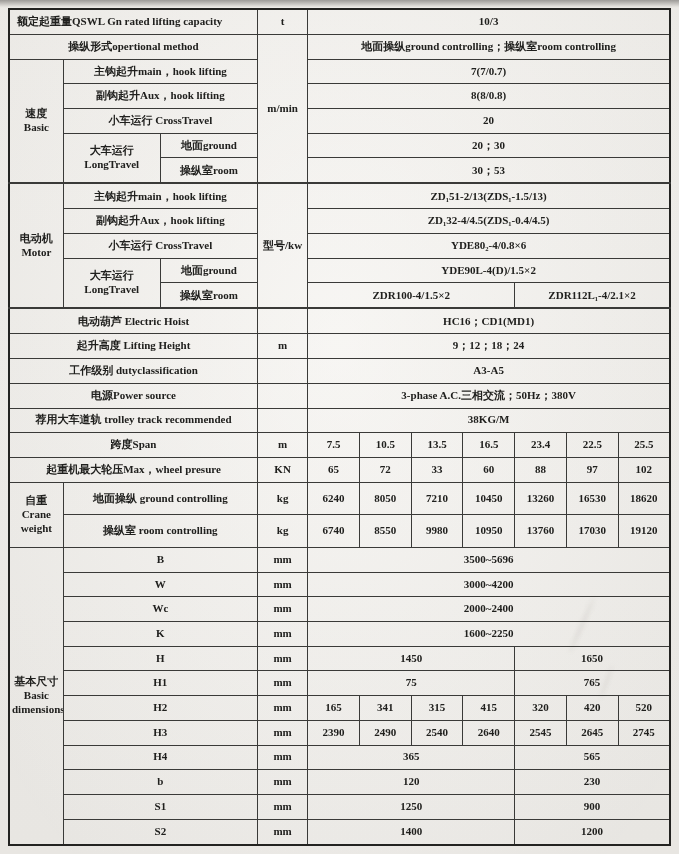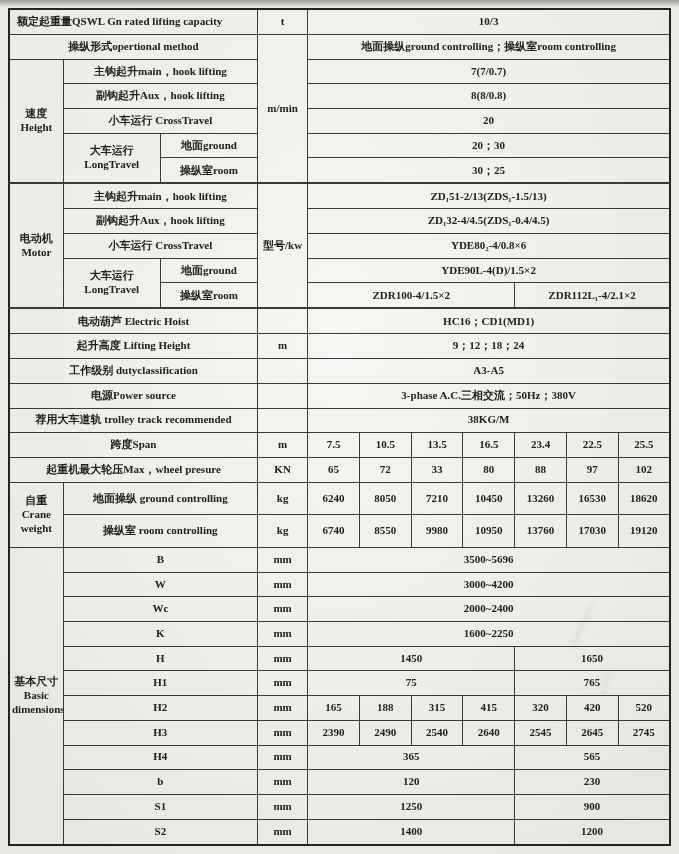--- a/index.html
+++ b/index.html
@@ -71,41 +71,41 @@
   </tr>
 
   <tr>
     <td colspan="3">操纵形式opertional method</td>
     <td rowspan="6">m/min</td>
     <td colspan="7">地面操纵ground controlling；操纵室room controlling</td>
   </tr>
 
   <tr>
     <td rowspan="5" class="grp">速度
-Height</td>
+Basic</td>
     <td colspan="2">主钩起升main，hook lifting</td>
     <td colspan="7">7(7/0.7)</td>
   </tr>
   <tr>
     <td colspan="2">副钩起升Aux，hook lifting</td>
     <td colspan="7">8(8/0.8)</td>
   </tr>
   <tr>
     <td colspan="2">小车运行 CrossTravel</td>
     <td colspan="7">20</td>
   </tr>
   <tr>
     <td rowspan="2" class="pre">大车运行
 LongTravel</td>
     <td>地面ground</td>
     <td colspan="7">20；30</td>
   </tr>
   <tr>
     <td>操纵室room</td>
-    <td colspan="7">30；25</td>
+    <td colspan="7">30；53</td>
   </tr>
 
   <tr class="sec">
     <td rowspan="5" class="grp">电动机
 Motor</td>
     <td colspan="2">主钩起升main，hook lifting</td>
     <td rowspan="5">型号/kw</td>
     <td colspan="7">ZD₁51-2/13(ZDS₁-1.5/13)</td>
   </tr>
   <tr>
@@ -164,21 +164,21 @@
     <td>23.4</td>
     <td>22.5</td>
     <td>25.5</td>
   </tr>
   <tr>
     <td colspan="3">起重机最大轮压Max，wheel presure</td>
     <td>KN</td>
     <td>65</td>
     <td>72</td>
     <td>33</td>
-    <td>80</td>
+    <td>60</td>
     <td>88</td>
     <td>97</td>
     <td>102</td>
   </tr>
 
   <tr>
     <td rowspan="2" class="grp">自重
 Crane
 weight</td>
     <td colspan="2">地面操纵 ground controlling</td>
@@ -235,21 +235,21 @@
   <tr>
     <td colspan="2">H1</td>
     <td>mm</td>
     <td colspan="4">75</td>
     <td colspan="3">765</td>
   </tr>
   <tr>
     <td colspan="2">H2</td>
     <td>mm</td>
     <td>165</td>
-    <td>188</td>
+    <td>341</td>
     <td>315</td>
     <td>415</td>
     <td>320</td>
     <td>420</td>
     <td>520</td>
   </tr>
   <tr>
     <td colspan="2">H3</td>
     <td>mm</td>
     <td>2390</td>

